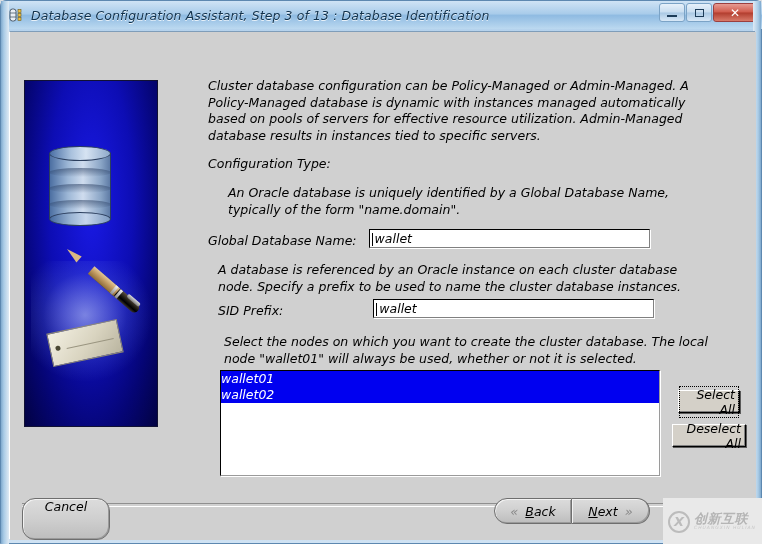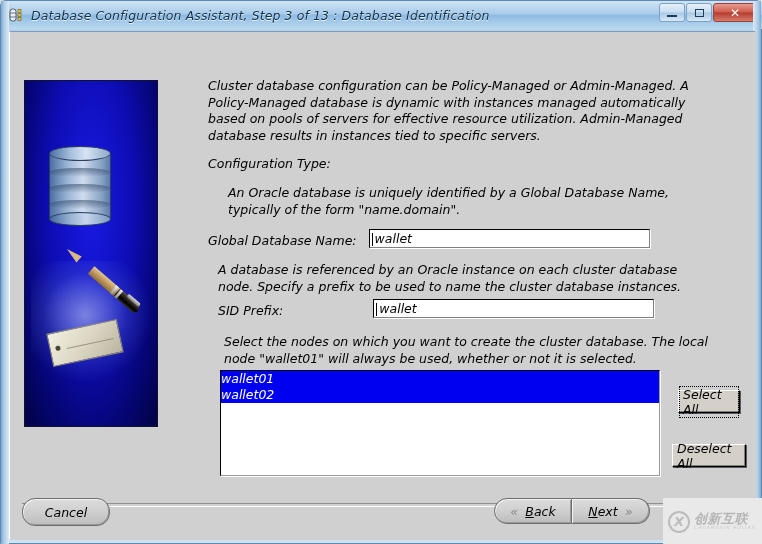--- a/index.html
+++ b/index.html
@@ -358,20 +358,21 @@
     font-size: 12.5px;
     color: #000000;
     display: flex;
     align-items: center;
     justify-content: center;
     height: 23px;
   }
   .sidebtn .inner {
     display: block;
     padding: 1px 4px;
+    text-align: right;
   }
   .sidebtn.focus .inner {
     border: 1px dotted #000000;
     padding: 0 3px;
   }
 
   
   .sep {
     position: absolute;
     left: 12px;
@@ -384,28 +385,28 @@
   .bottombar {
     position: absolute;
     left: 0;
     top: 456px;
     width: 746px;
     height: 52px;
     background: #d0d0d0;
   }
   .pill {
     position: absolute;
-    height: 28px;
+    height: 42px;
     box-sizing: border-box;
     border-radius: 13px;
     background: linear-gradient(to bottom, #dcdcdc 0%, #cfcfcf 50%, #bdbdbd 100%);
     border: 1px solid #6e6e6e;
     box-shadow: inset 1px 1px 0 #f2f2f2, inset -1px -1px 0 #9a9a9a;
     display: flex;
-    align-items: center;
+    align-items: flex-start;
     justify-content: center;
     font-size: 12.5px;
     color: #000000;
   }
   .navpair {
     position: absolute;
     left: 492px;
     top: 496px;
     display: flex;
     height: 26px;
@@ -566,21 +567,21 @@
       </div>
 
       <div class="listbox">
         <div class="list-item sel">wallet01</div>
         <div class="list-item sel">wallet02</div>
       </div>
 
       <div class="sidebtn focus" style="left:668px;top:358px;width:62px">
         <span class="inner">Select All</span>
       </div>
-      <div class="sidebtn" style="left:662px;top:412px;width:74px">
+      <div class="sidebtn" style="left:662px;top:392px;width:74px">
         <span class="inner">Deselect All</span>
       </div>
 
       <div class="bottombar">
         <div class="sep" style="top:15px;left:12px"></div>
       </div>
 
       <div class="pill" style="left:12px;top:466px;width:88px">
         <span>Cancel</span>
       </div>

